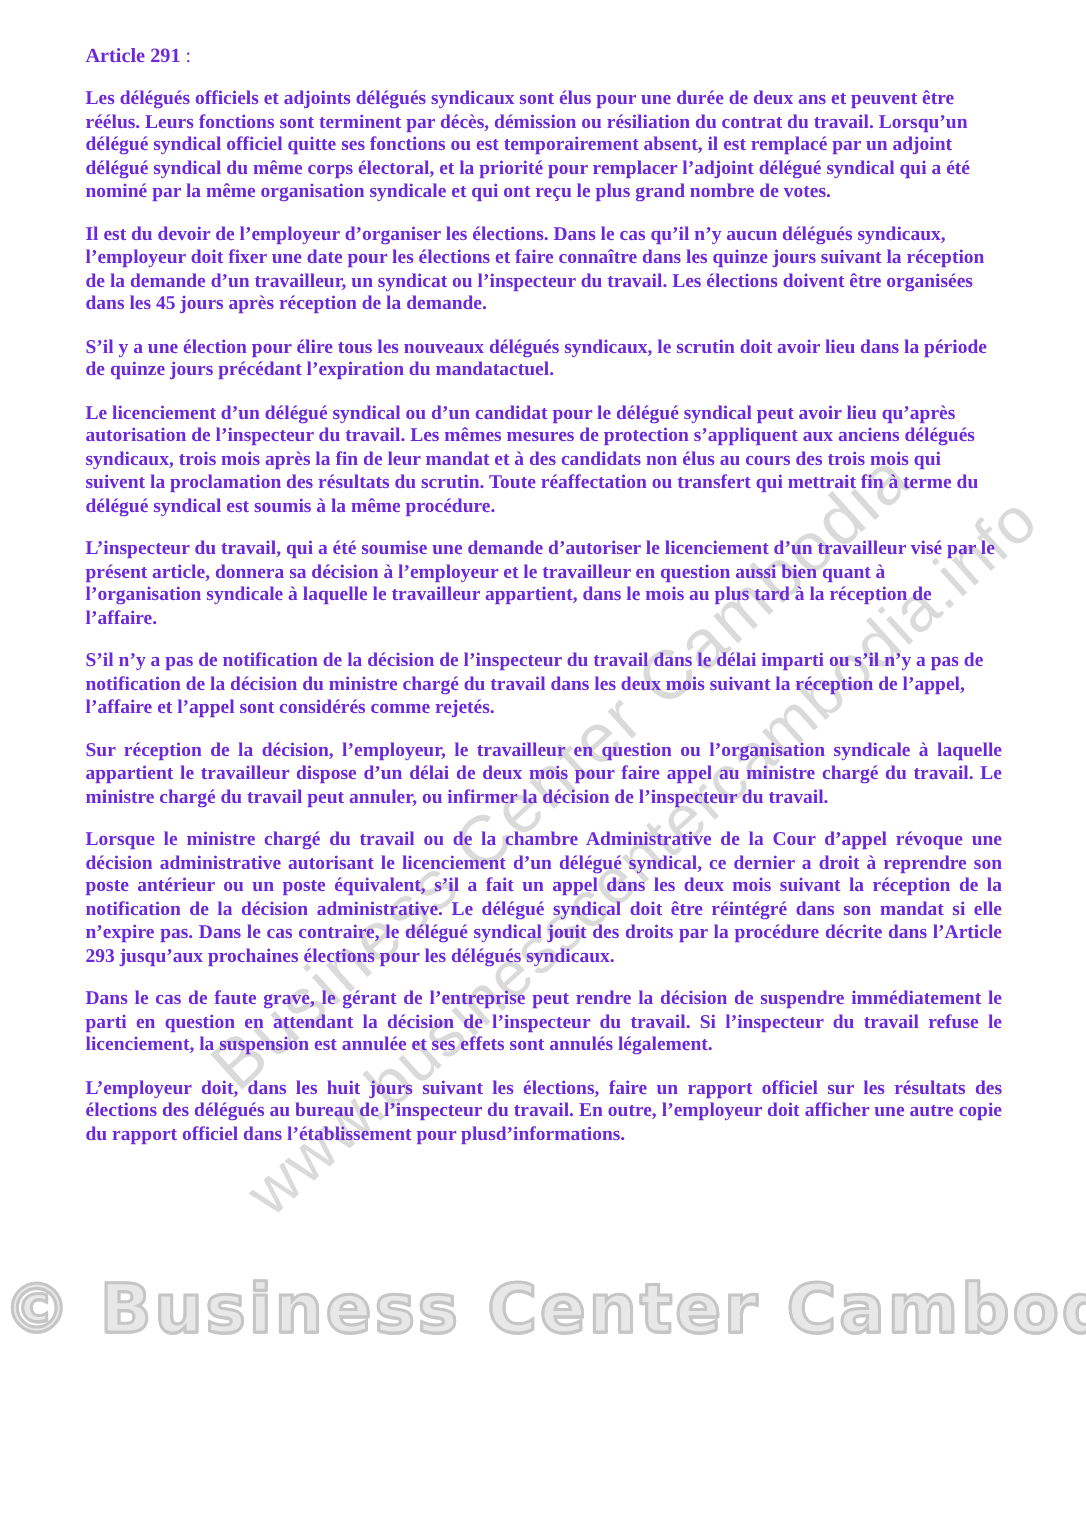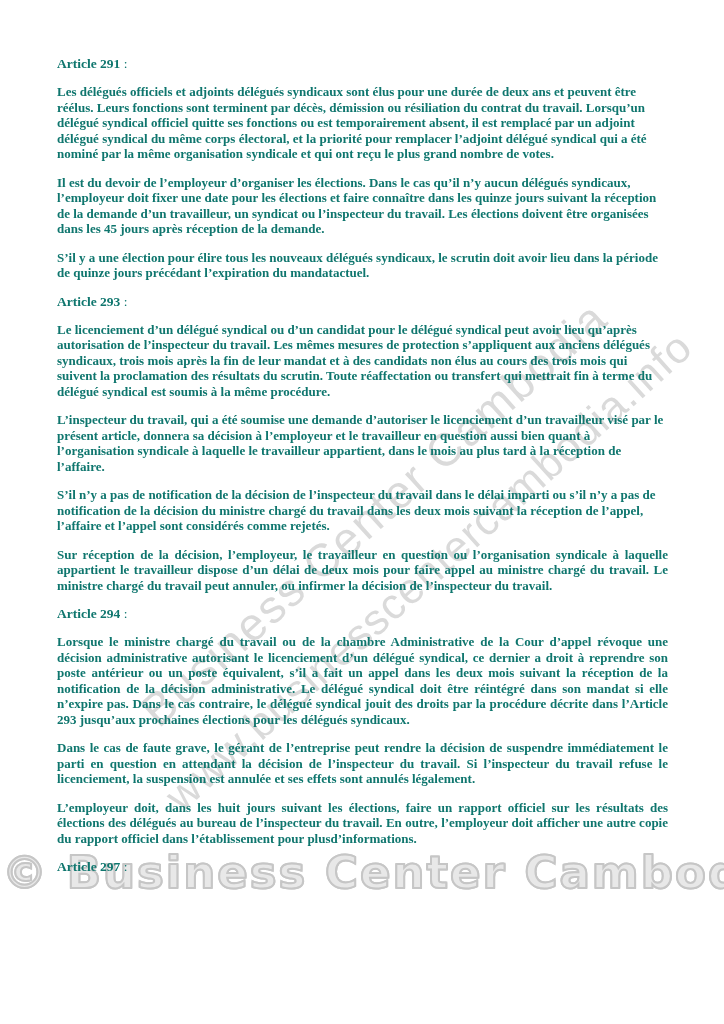--- a/index.html
+++ b/index.html
@@ -56,26 +56,26 @@
     text-shadow:
       -1px 0 #cccccc, 1px 0 #cccccc,
       0 -1px #cccccc, 0 1px #cccccc;
     pointer-events: none;
     user-select: none;
   }
   
   .doc {
     position: absolute;
     left: 57px;
-    top: 56px;
+    top: 29px;
     width: 611px;
     z-index: 2;
     font-size: 13px;
     line-height: 15.5px;
-    color: #0f766e;
+    color: #6d28d9;
   }
   .article-heading {
     font-size: 13.5px;
     line-height: 16px;
     margin: 0 0 12px 0;
   }
   .article-heading .num { font-weight: bold; }
   .article-heading .suffix { font-weight: normal; }
   .para {
     margin: 0 0 13px 0;
@@ -98,37 +98,34 @@
     <div class="article-heading"><span class="num">Article 291</span><span class="suffix"> :</span></div>
     <p class="para">Les délégués officiels et adjoints délégués syndicaux sont élus pour une durée de deux ans et peuvent être réélus. Leurs fonctions sont terminent par décès, démission ou résiliation du contrat du travail. Lorsqu’un délégué syndical officiel quitte ses fonctions ou est temporairement absent, il est remplacé par un adjoint délégué syndical du même corps électoral, et la priorité pour remplacer l’adjoint délégué syndical qui a été nominé par la même organisation syndicale et qui ont reçu le plus grand nombre de votes.</p>
   </section>
 
   <section class="article article-292">
     <p class="para">Il est du devoir de l’employeur d’organiser les élections. Dans le cas qu’il n’y aucun délégués syndicaux, l’employeur doit fixer une date pour les élections et faire connaître dans les quinze jours suivant la réception de la demande d’un travailleur, un syndicat ou l’inspecteur du travail. Les élections doivent être organisées dans les 45 jours après réception de la demande.</p>
     <p class="para">S’il y a une élection pour élire tous les nouveaux délégués syndicaux, le scrutin doit avoir lieu dans la période de quinze jours précédant l’expiration du mandatactuel.</p>
   </section>
 
   <section class="article article-293">
-    <div class="article-heading"><span class="num">Article 293</span><span class="suffix"> :</span></div>
     <p class="para">Le licenciement d’un délégué syndical ou d’un candidat pour le délégué syndical peut avoir lieu qu’après autorisation de l’inspecteur du travail. Les mêmes mesures de protection s’appliquent aux anciens délégués syndicaux, trois mois après la fin de leur mandat et à des candidats non élus au cours des trois mois qui suivent la proclamation des résultats du scrutin. Toute réaffectation ou transfert qui mettrait fin à terme du délégué syndical est soumis à la même procédure.</p>
     <p class="para">L’inspecteur du travail, qui a été soumise une demande d’autoriser le licenciement d’un travailleur visé par le présent article, donnera sa décision à l’employeur et le travailleur en question aussi bien quant à l’organisation syndicale à laquelle le travailleur appartient, dans le mois au plus tard à la réception de l’affaire.</p>
     <p class="para">S’il n’y a pas de notification de la décision de l’inspecteur du travail dans le délai imparti ou s’il n’y a pas de notification de la décision du ministre chargé du travail dans les deux mois suivant la réception de l’appel, l’affaire et l’appel sont considérés comme rejetés.</p>
     <p class="para justify">Sur réception de la décision, l’employeur, le travailleur en question ou l’organisation syndicale à laquelle appartient le travailleur dispose d’un délai de deux mois pour faire appel au ministre chargé du travail. Le ministre chargé du travail peut annuler, ou infirmer la décision de l’inspecteur du travail.</p>
   </section>
 
   <section class="article article-294">
-    <div class="article-heading"><span class="num">Article 294</span><span class="suffix"> :</span></div>
     <p class="para justify">Lorsque le ministre chargé du travail ou de la chambre Administrative de la Cour d’appel révoque une décision administrative autorisant le licenciement d’un délégué syndical, ce dernier a droit à reprendre son poste antérieur ou un poste équivalent, s’il a fait un appel dans les deux mois suivant la réception de la notification de la décision administrative. Le délégué syndical doit être réintégré dans son mandat si elle n’expire pas. Dans le cas contraire, le délégué syndical jouit des droits par la procédure décrite dans l’Article 293 jusqu’aux prochaines élections pour les délégués syndicaux.</p>
   </section>
 
   <section class="article article-295">
     <p class="para justify">Dans le cas de faute grave, le gérant de l’entreprise peut rendre la décision de suspendre immédiatement le parti en question en attendant la décision de l’inspecteur du travail. Si l’inspecteur du travail refuse le licenciement, la suspension est annulée et ses effets sont annulés légalement.</p>
   </section>
 
   <section class="article article-296">
     <p class="para justify">L’employeur doit, dans les huit jours suivant les élections, faire un rapport officiel sur les résultats des élections des délégués au bureau de l’inspecteur du travail. En outre, l’employeur doit afficher une autre copie du rapport officiel dans l’établissement pour plusd’informations.</p>
   </section>
 
   <section class="article article-297">
-    <div class="article-heading"><span class="num">Article 297</span><span class="suffix"> :</span></div>
   </section>
 
 </div>
 
 </body></html>

